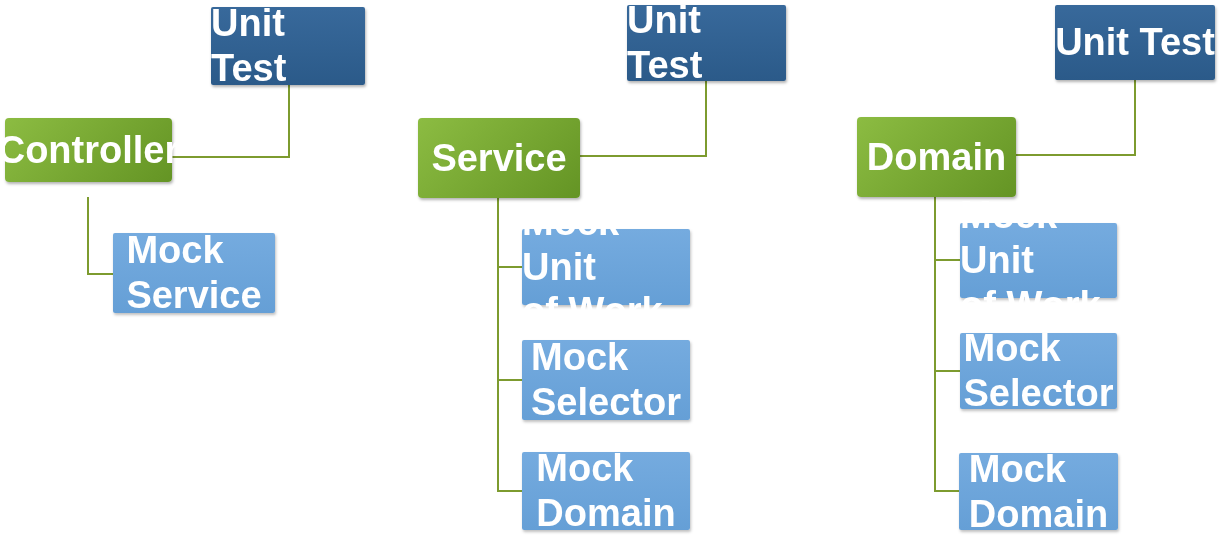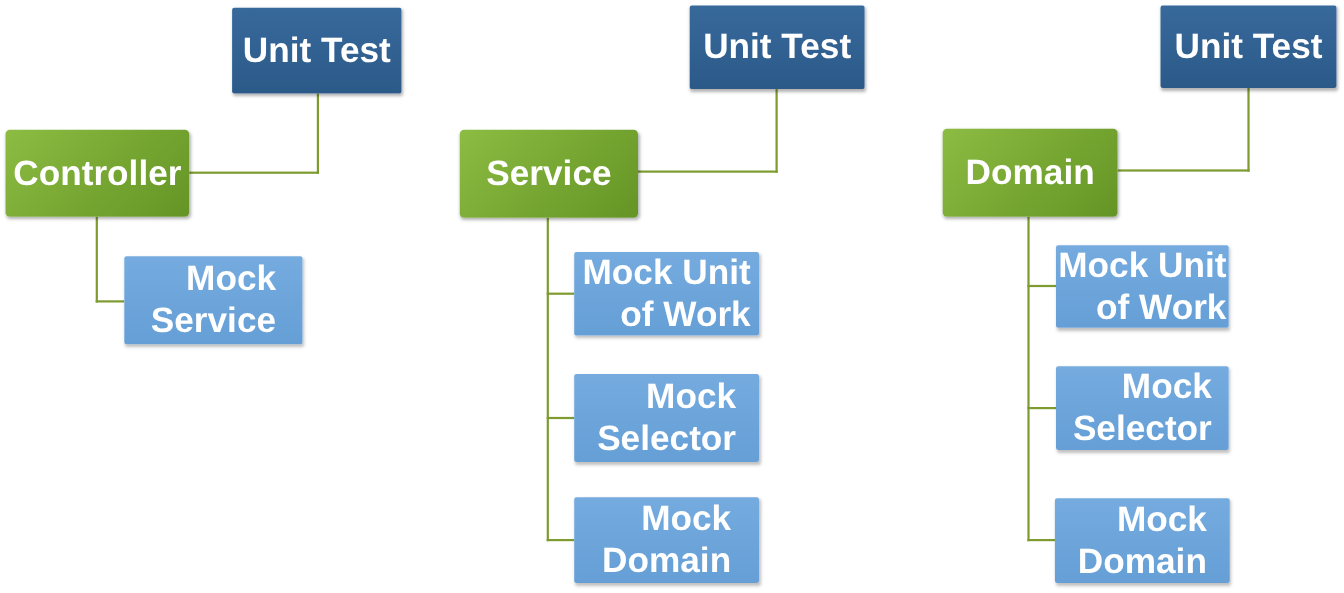--- a/index.html
+++ b/index.html
@@ -13,24 +13,24 @@
     width: 1222px;
     height: 539px;
     background: #ffffff;
     overflow: hidden;
   }
   .node {
     position: absolute;
     display: flex;
     align-items: center;
     justify-content: center;
-    text-align: right;
+    text-align: left;
     white-space: pre-line;
     color: var(--text, #ffffff);
-    font-size: 32px;
+    font-size: 38px;
     font-weight: 700;
     line-height: 1.18;
     box-sizing: border-box;
   }
   .unit-test {
     background: linear-gradient(to bottom, var(--unit-test-top, #38699b), var(--unit-test-bottom, #2b5a89));
     border-radius: 2px;
     box-shadow: 1px 2px 3px rgba(0,0,0,0.30);
   }
   .parent {
@@ -54,21 +54,21 @@
 <div class="canvas">
 
   <div class="group">
 
     <div class="conn" style="left:288px; top:85px;  width:2px;  height:73px;"></div>
     <div class="conn" style="left:172px; top:156px; width:118px; height:2px;"></div>
     <div class="conn" style="left:87px;  top:197px; width:2px;  height:78px;"></div>
     <div class="conn" style="left:87px;  top:273px; width:26px; height:2px;"></div>
 
     <div class="node unit-test" style="left:211px; top:7px;   width:154px; height:78px;">Unit Test</div>
-    <div class="node parent" style="left:5px;   top:118px; width:167px; height:79px;">Controller</div>
+    <div class="node parent" style="left:5px;   top:118px; width:167px; height:64px;">Controller</div>
     <div class="node mock" style="left:113px; top:233px; width:162px; height:80px;">Mock
 Service</div>
   </div>
 
   <div class="group">
 
     <div class="conn" style="left:705px; top:81px;  width:2px;  height:76px;"></div>
     <div class="conn" style="left:580px; top:155px; width:127px; height:2px;"></div>
     <div class="conn" style="left:497px; top:198px; width:2px;  height:294px;"></div>
     <div class="conn" style="left:497px; top:266px; width:25px; height:2px;"></div>

